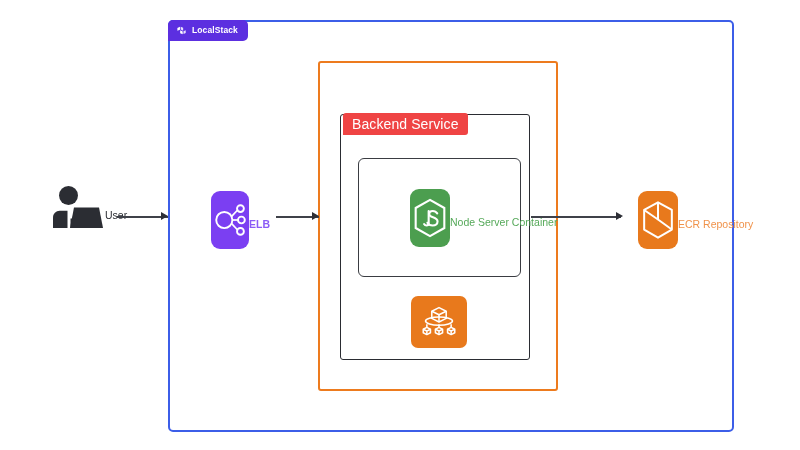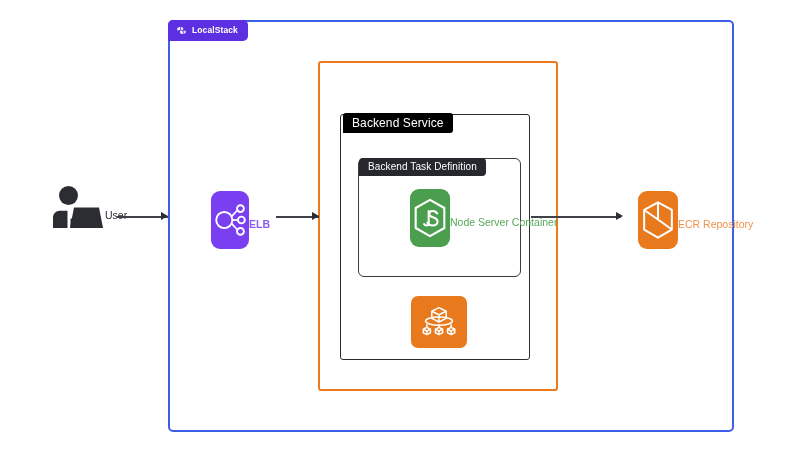--- a/index.html
+++ b/index.html
@@ -41,22 +41,22 @@
   #localstack-badge {
     left: 168px; top: 20px; background: #5c2fe0;
     border-radius: 5px 5px 5px 0; padding: 5px 10px 5px 8px;
     font-size: 8.5px;
   }
   #ecs-cluster-badge {
     left: 320px; top: 61px; background: #ed7b1e;
     border-radius: 3px 3px 3px 0; font-size: 10px; font-weight: 600;
   }
   #backend-service-badge {
-    left: 343px; top: 113px; background: #000000;
-    border-radius: 3px 3px 3px 0; font-size: 12px; font-weight: 500;
+    left: 343px; top: 113px; background: #ef4444;
+    border-radius: 3px 3px 3px 0; font-size: 14px; font-weight: 500;
   }
   #task-definition-badge {
     left: 359px; top: 158px; background: #26282e;
     border-radius: 4px 4px 4px 0; font-size: 10px; font-weight: 500;
   }
 
   
   .node { position: absolute; display: flex; flex-direction: row; align-items: center; }
   .node-tile {
     width: 58px; height: 58px; border-radius: 9px;
@@ -120,23 +120,20 @@
       </svg>
     </span>
     <span>LocalStack</span>
   </div>
 
 
   <div class="badge" id="backend-service-badge">
     <span>Backend Service</span>
   </div>
 
-  <div class="badge" id="task-definition-badge">
-    <span>Backend Task Definition</span>
-  </div>
 
   <div class="node" id="node-user">
     <span>
       <svg width="56" height="46" viewBox="0 0 56 46" aria-hidden="true">
         <circle cx="19.5" cy="10.5" r="9.5" fill="#2b2d33"></circle>
         <path d="M4 43 L4 32.5 C4 28.8 7 25.8 10.7 25.8 L18.5 25.8 L18.5 43 Z" fill="#2b2d33"></path>
         <path d="M21.5 43 L21.5 33.5 L25.5 33.5 L25.5 43 Z" fill="#2b2d33"></path>
         <path d="M25 22.5 L50 22.5 L54 43 L21 43 Z" fill="#2b2d33"></path>
       </svg>
     </span>

